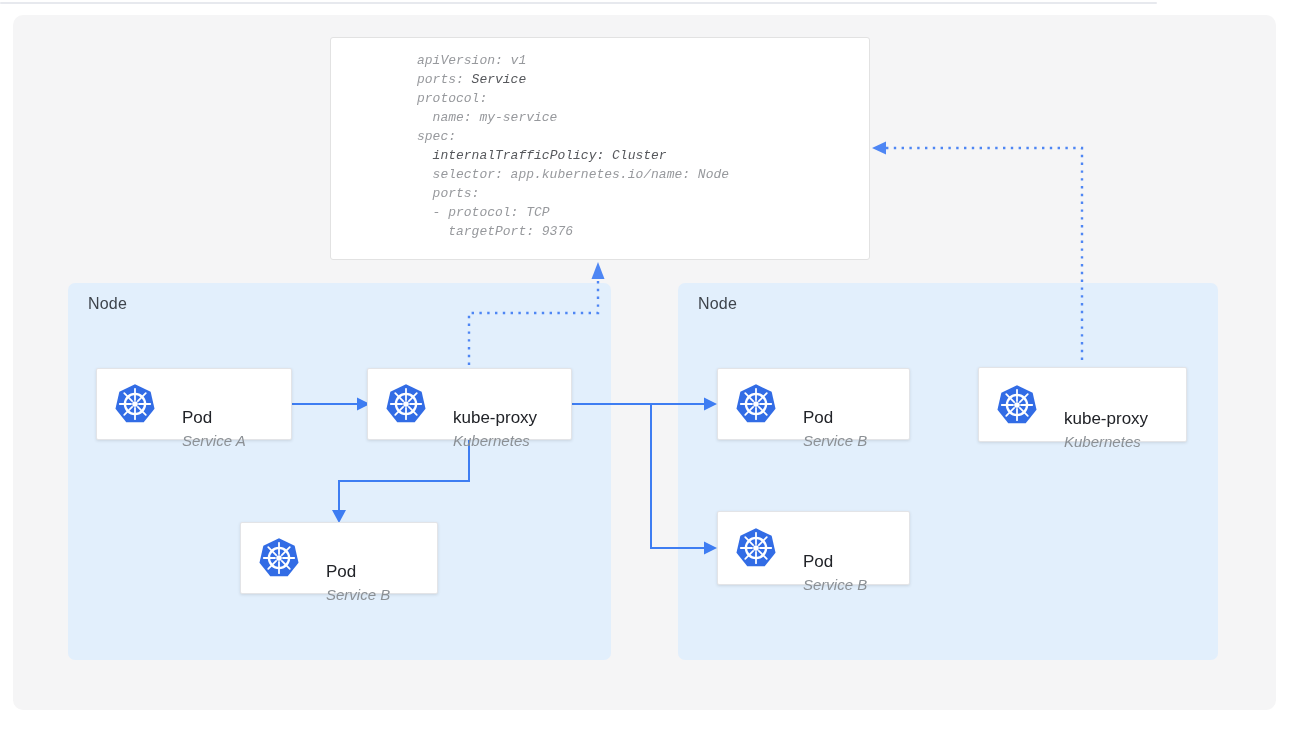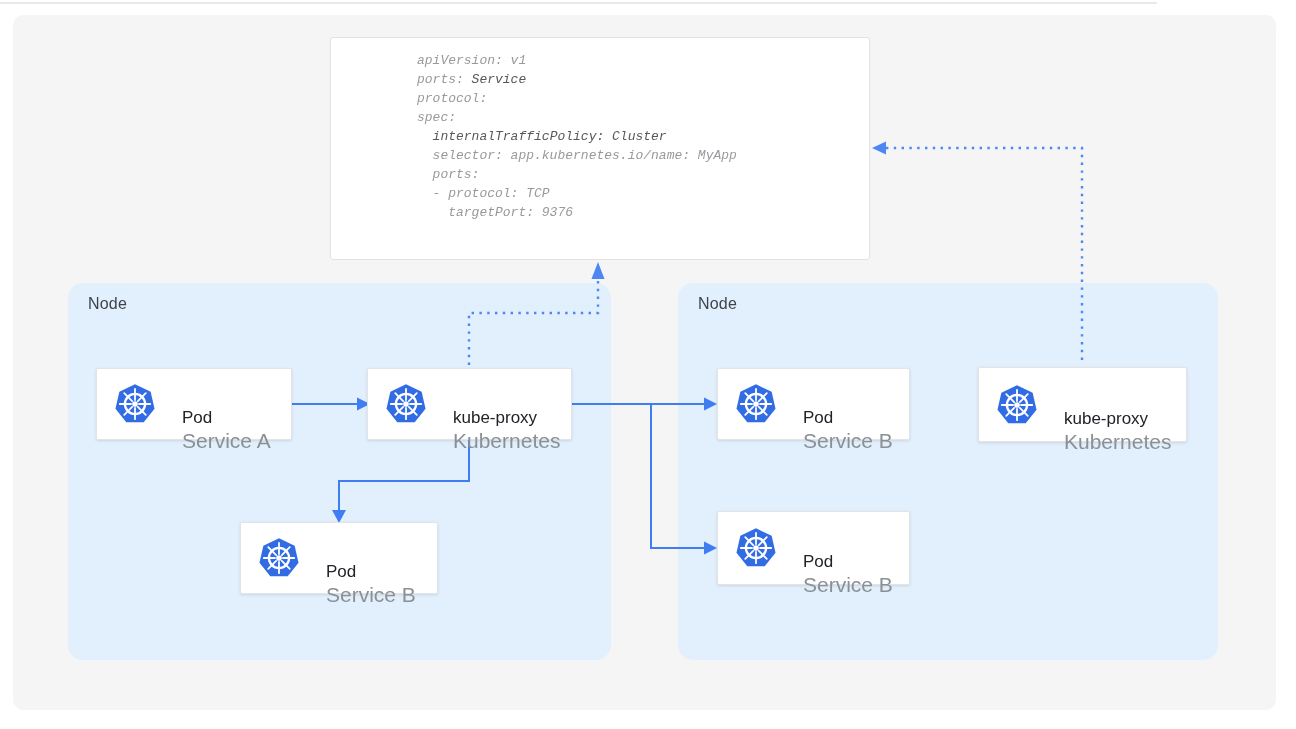--- a/index.html
+++ b/index.html
@@ -18,37 +18,37 @@
   }
   *{margin:0;padding:0;box-sizing:border-box;}
   html,body{background:#ffffff;}
   body{font-family:"Liberation Sans","DejaVu Sans",sans-serif;}
   .stage{position:relative;width:1296px;height:729px;background:#ffffff;overflow:hidden;}
 
   .top-divider{position:absolute;left:0;top:2px;width:1157px;height:2px;background:var(--divider);border-radius:1px;}
 
   .canvas-panel{position:absolute;left:13px;top:15px;width:1263px;height:695px;background:var(--panel-bg);border-radius:10px;}
 
-  .node-box{position:absolute;background:var(--node-bg);border-radius:15px;}
+  .node-box{position:absolute;background:var(--node-bg);border-radius:7px;}
   .node-left{left:68px;top:283px;width:543px;height:377px;}
   .node-right{left:678px;top:283px;width:540px;height:377px;}
   .node-label{position:absolute;left:20px;top:12px;font-size:16px;color:var(--node-label-color);letter-spacing:.2px;}
 
   .conn-svg{position:absolute;left:0;top:0;width:1296px;height:729px;pointer-events:none;}
   .conn-solid{stroke:var(--accent-blue);stroke-width:2;fill:none;}
   .conn-dotted{stroke:var(--accent-dotted);stroke-width:2.4;fill:none;stroke-dasharray:2.4 5.4;}
   .arrow-head{fill:var(--accent-blue);stroke:none;}
   .arrow-head-dotted{fill:var(--accent-dotted);stroke:none;}
 
   .card{position:absolute;background:#ffffff;border:1px solid var(--card-border);border-radius:2px;
         box-shadow:0 1px 3px rgba(60,64,67,.14);display:flex;align-items:center;}
   .card .k8s-icon{position:absolute;left:17px;top:50%;transform:translateY(-50%);width:42px;height:42px;}
   .card .card-text{position:absolute;left:85px;top:50%;transform:translateY(-50%);}
   .card .card-title{font-size:17px;color:var(--title-color);line-height:24px;margin-top:48px;}
-  .card .card-subtitle{font-size:21px;color:var(--subtitle-color);line-height:21px;}
+  .card .card-subtitle{font-size:15px;color:var(--subtitle-color);line-height:21px;font-style:italic;}
 
   .pod-a{left:96px;top:368px;width:196px;height:72px;}
   .kp-left{left:367px;top:368px;width:205px;height:72px;}
   .pod-b-left{left:240px;top:522px;width:198px;height:72px;}
   .pod-b-rt{left:717px;top:368px;width:193px;height:72px;}
   .pod-b-rb{left:717px;top:511px;width:193px;height:74px;}
   .kp-right{left:978px;top:367px;width:209px;height:75px;}
 
   .code-card{position:absolute;left:330px;top:37px;width:540px;height:223px;background:#ffffff;
              border:1px solid #e2e2e2;border-radius:3px;padding:13px 16px 0 86px;}
@@ -118,23 +118,24 @@
       <polyline class="conn-dotted" points="886,148 1082,148 1082,364"></polyline>
       <polygon class="arrow-head-dotted" points="886,141.5 886,154.5 872,148"></polygon>
     </g>
   </svg>
 
   <div class="code-card">
     <div>
         <div class="code-line"><span>apiVersion: v1</span></div>
         <div class="code-line"><span>ports: </span><span class="b">Service</span></div>
         <div class="code-line"><span>protocol:</span></div>
+        <div class="code-line"><span>  name: my-service</span></div>
         <div class="code-line"><span>spec:</span></div>
         <div class="code-line"><span>  </span><span class="b">internalTrafficPolicy: Cluster</span></div>
-        <div class="code-line"><span>  selector: app.kubernetes.io/name: MyApp</span></div>
+        <div class="code-line"><span>  selector: app.kubernetes.io/name: Node</span></div>
         <div class="code-line"><span>  ports:</span></div>
         <div class="code-line"><span>  - protocol: TCP</span></div>
         <div class="code-line"><span>    targetPort: 9376</span></div>
       </div>
   </div>
 
   <div class="card pod-a">
     <svg class="k8s-icon" viewBox="0 0 40 40">
         <use href="#k8s-logo"></use>
       </svg>

